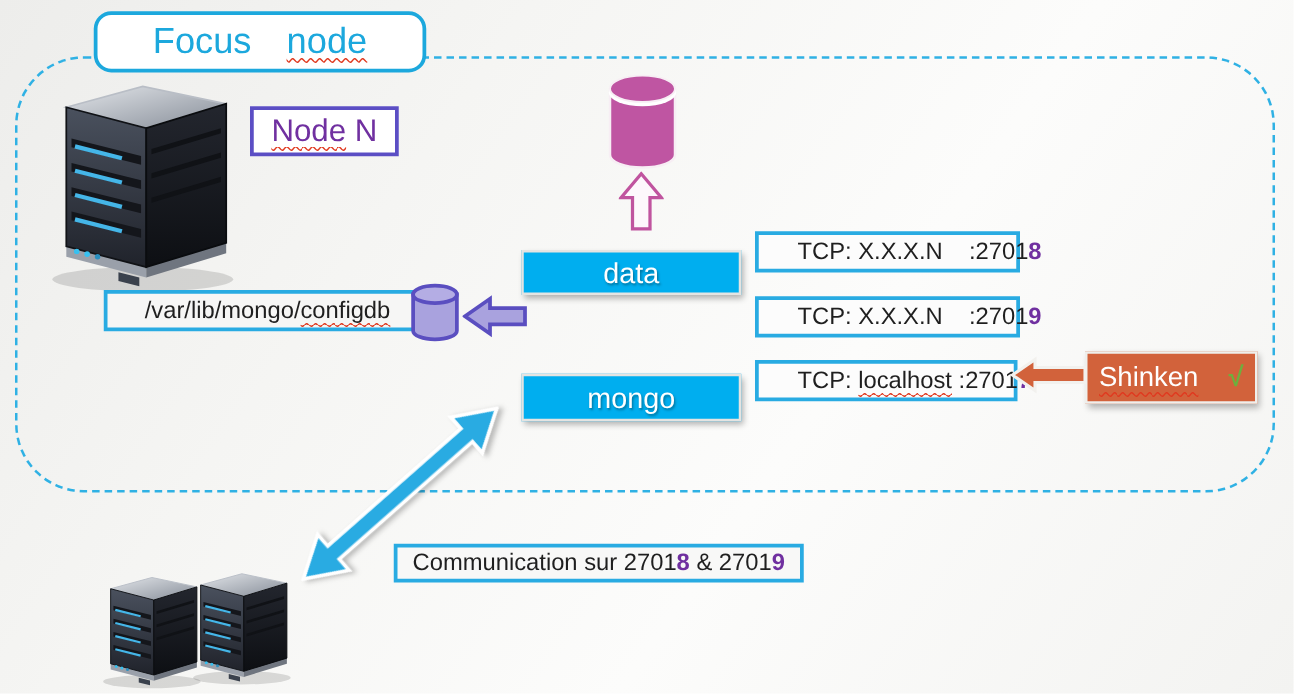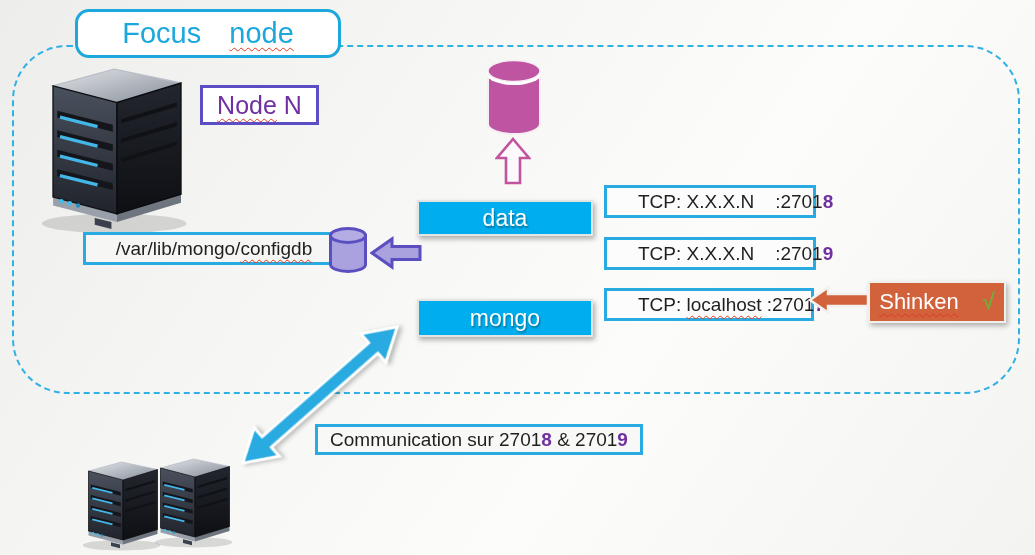--- a/index.html
+++ b/index.html
@@ -33,21 +33,21 @@
     font-size:25px; color:#7030a0;
   }
   
   .label-box {
     position:absolute; background:#f6f6f5; border:3px solid #29abe2;
     display:flex; align-items:center; justify-content:center;
     font-size:19px; color:#1f1f1f;
   }
   .mongo-path  { left:557px; top:73px;  width:155px; height:31px; }
   .configdb-path { left:83px; top:232px; width:262px; height:33px; }
-  .comm-box { left:315px; top:424px; width:328px; height:31px; background:#f8f8f7; z-index:6; }
+  .comm-box { left:315px; top:435px; width:328px; height:31px; background:#f8f8f7; z-index:6; }
   
   .tcp-box {
     position:absolute; left:604px; width:212px; height:33px;
     background:#fcfcfc; border:3px solid #29abe2;
     display:flex; align-items:center; padding-left:31px;
     font-size:19px; color:#1f1f1f; white-space:pre;
   }
   .tcp-1 { top:185px; }
   .tcp-2 { top:237px; }
   .tcp-3 { top:288px; width:210px; }

